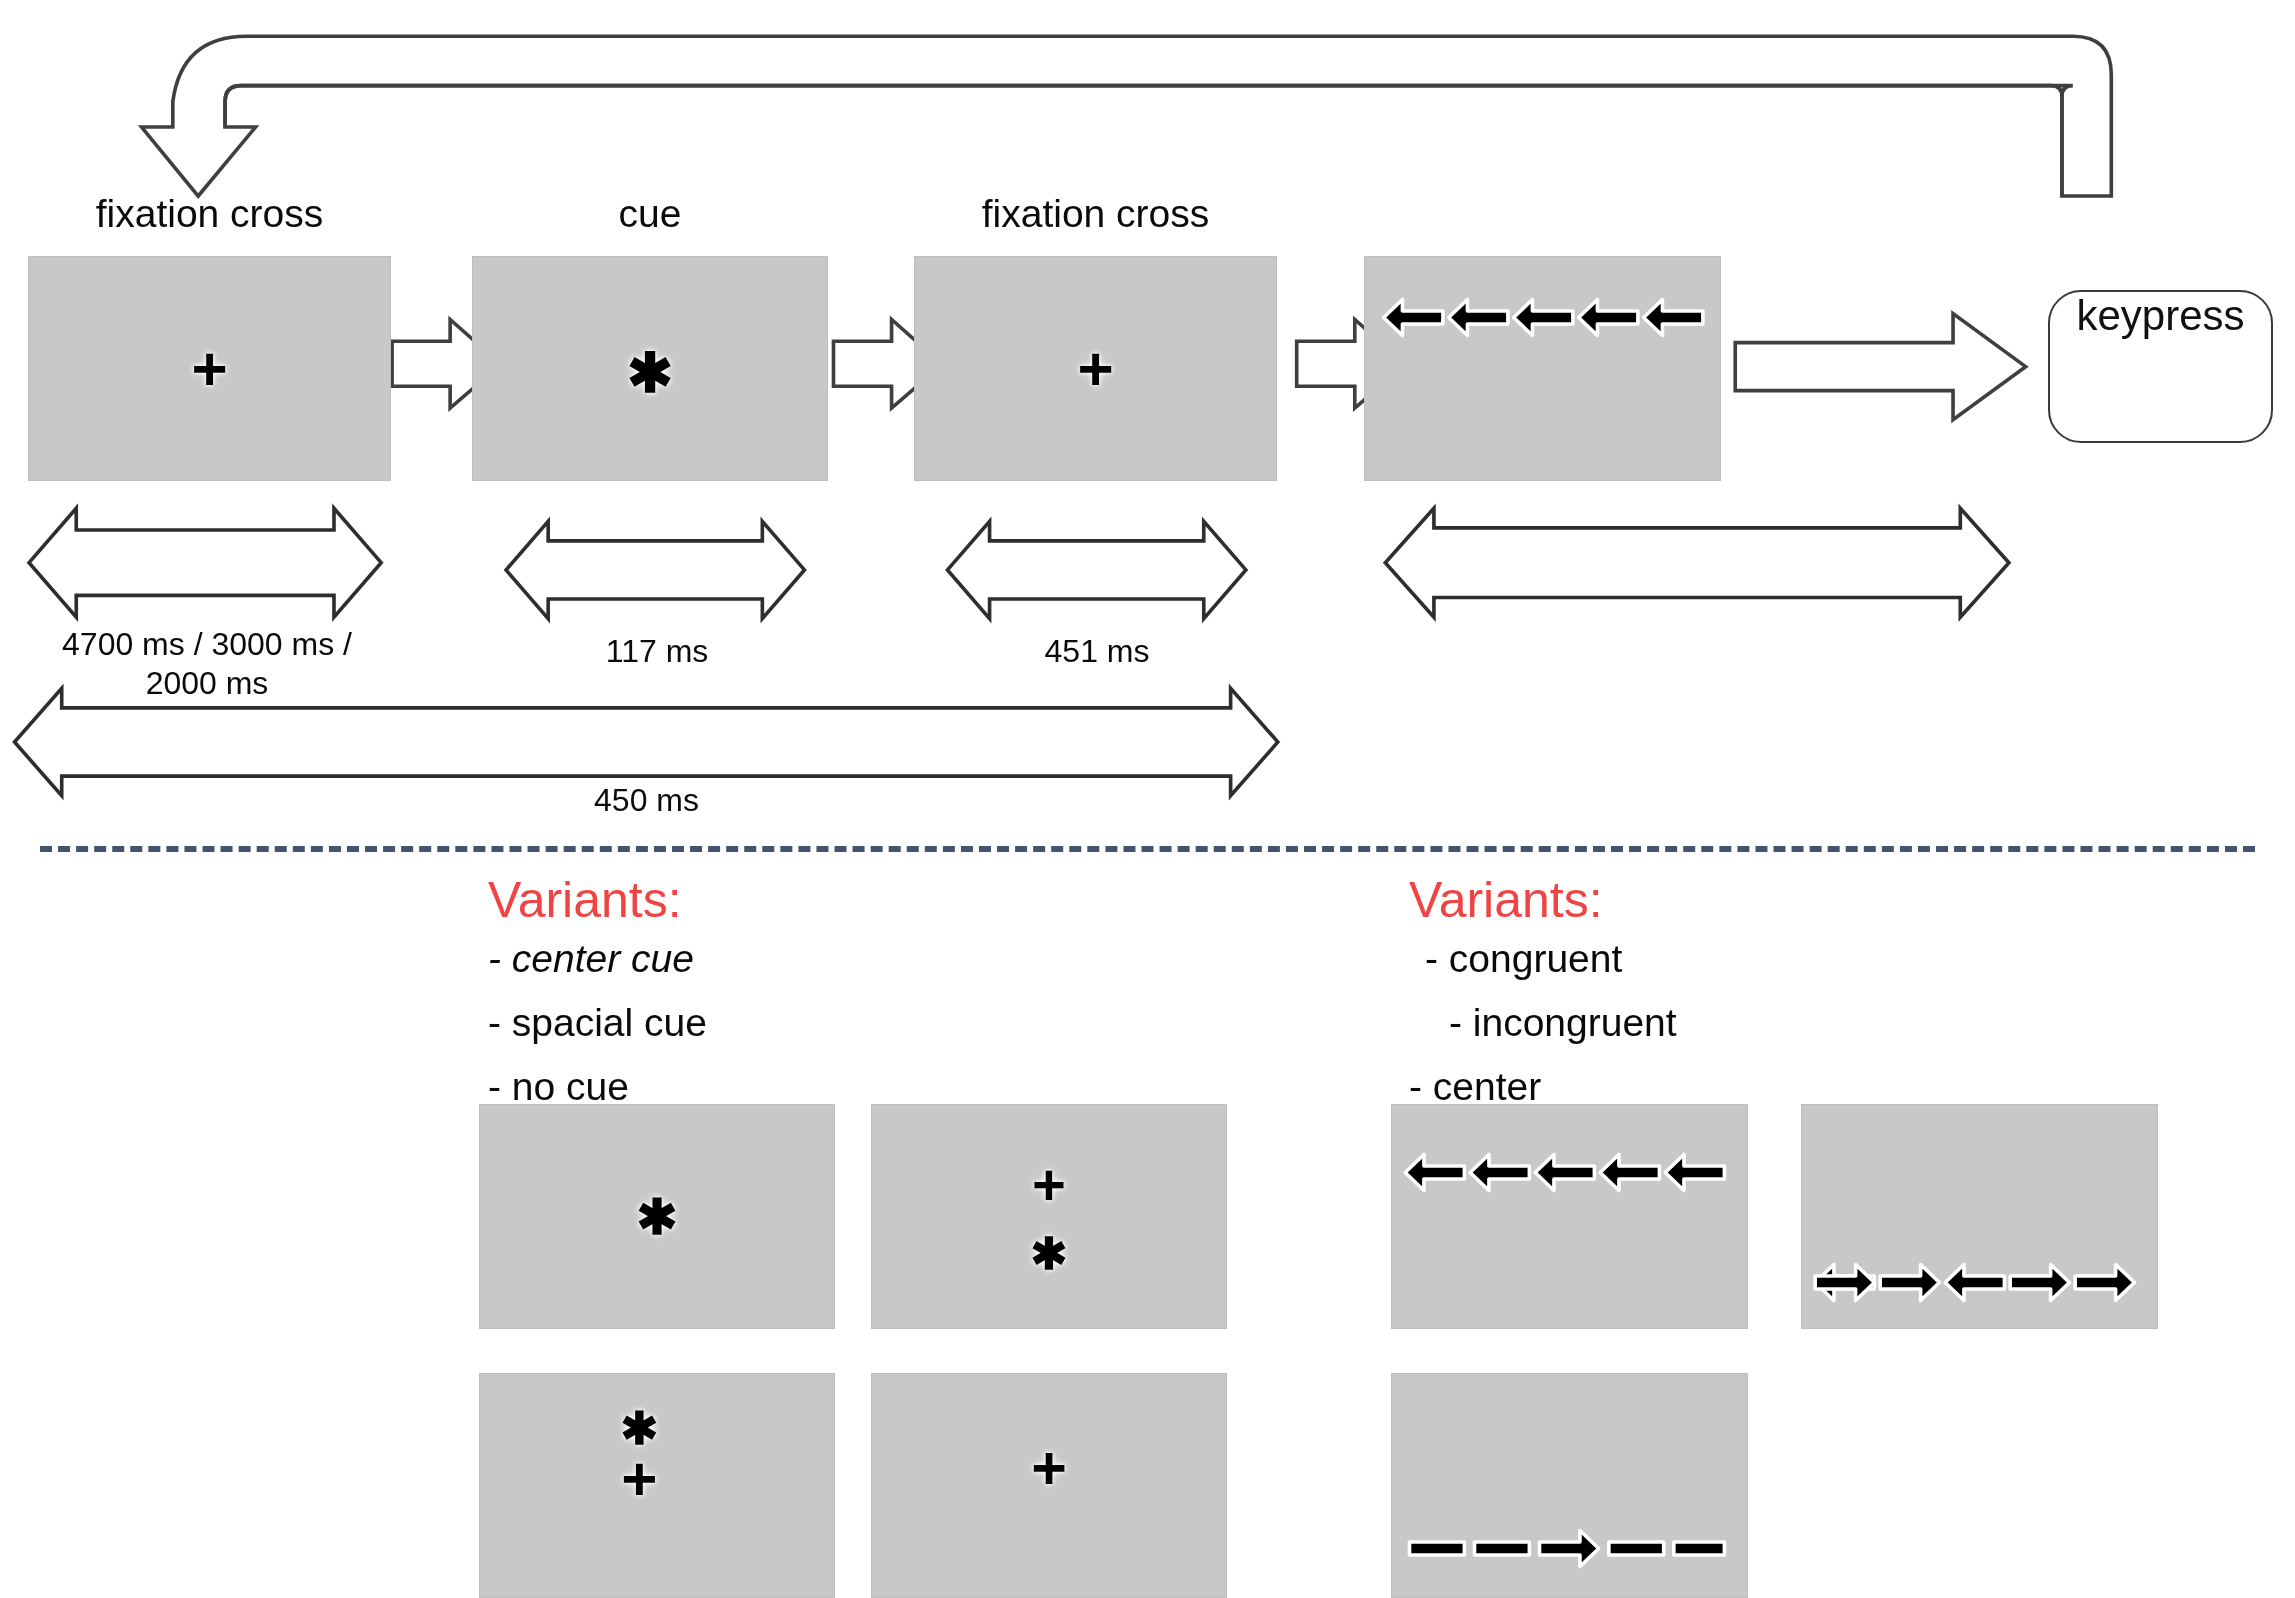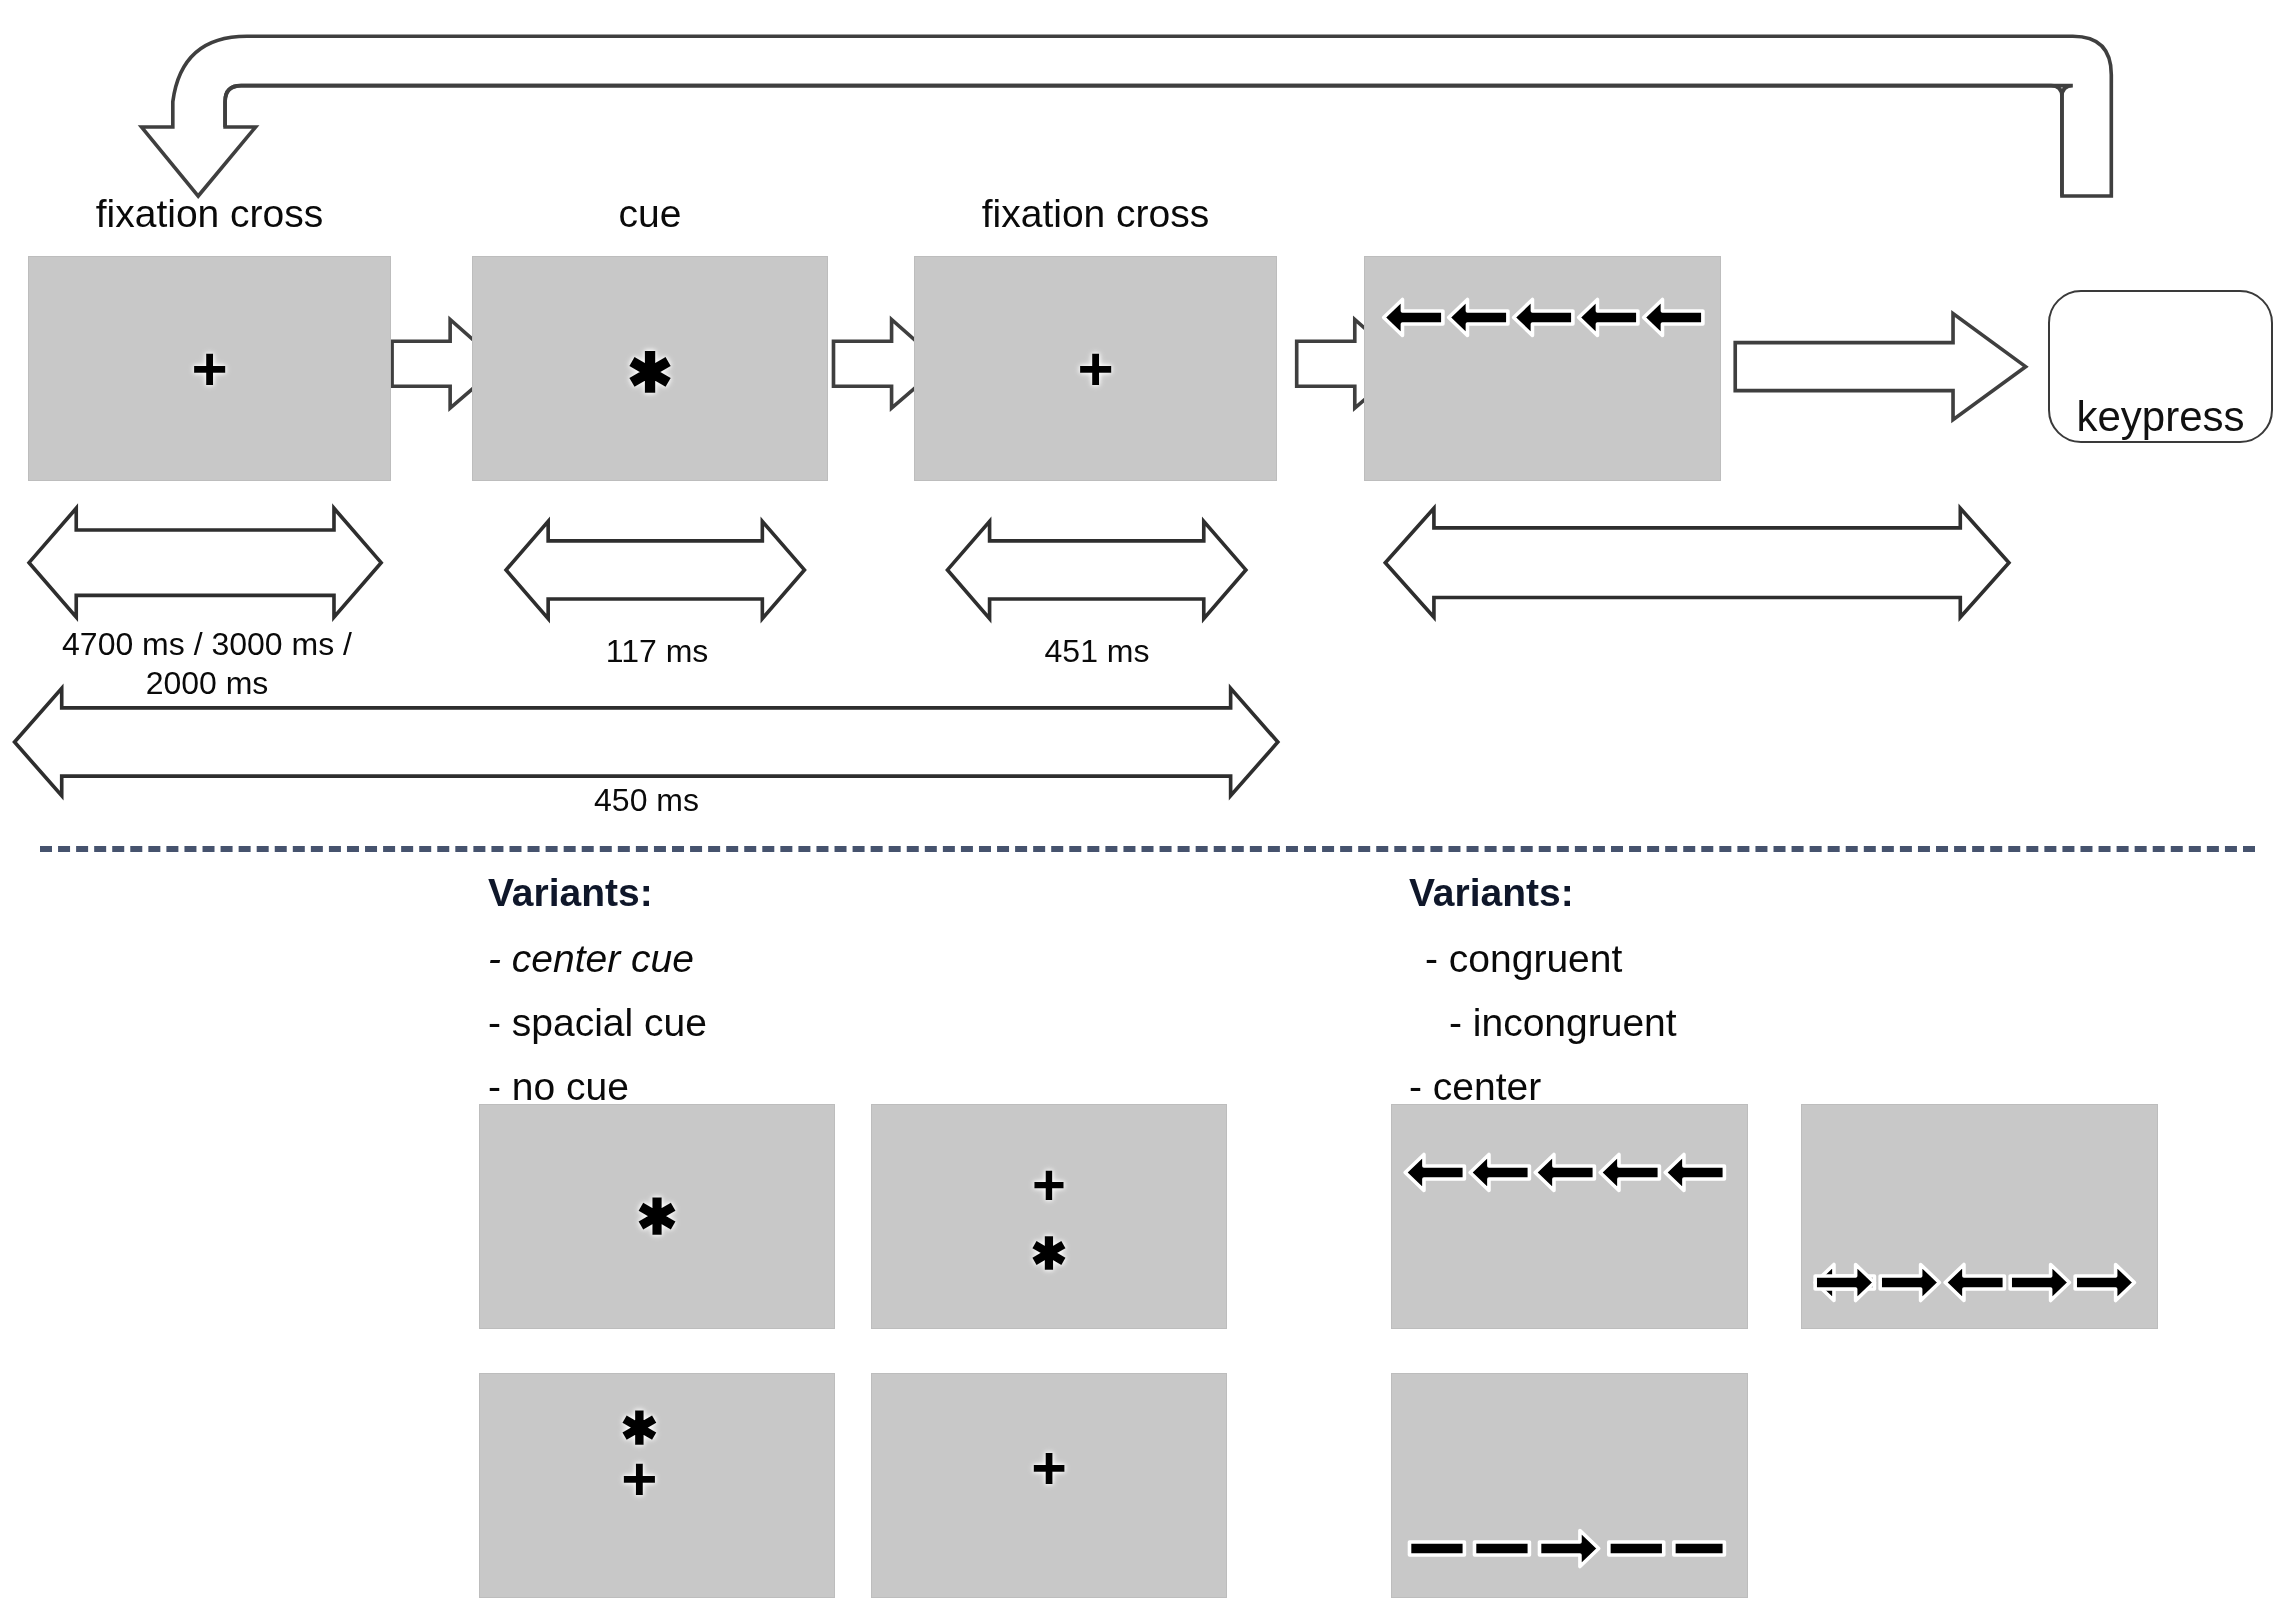--- a/index.html
+++ b/index.html
@@ -38,38 +38,38 @@
   .timing-text{
     position:absolute;
     font-size:32px;
     text-align:center;
     white-space:pre;
     line-height:1.22;
     color:#0a0a0a;
   }
   .variants-head{
     position:absolute;
-    font-size:39px;
-    font-weight:bold;
+    font-size:50px;
+    font-weight:normal;
     white-space:nowrap;
-    color:#0f172a;
+    color:#ef4444;
   }
   .variants-item{
     position:absolute;
     font-size:39px;
     white-space:nowrap;
     color:#0a0a0a;
   }
   .keypress-box{
     position:absolute;
     border:2.9px solid #3a3a3a;
     border-radius:33px;
     background:#fff;
     display:flex;
-    align-items:flex-end;
+    align-items:flex-start;
     justify-content:center;
     font-size:42px;
     color:#111;
     box-sizing:border-box;
   }
   svg.overlay{
     position:absolute;
     left:0;top:0;
     width:2295px;height:1598px;
     pointer-events:none;

